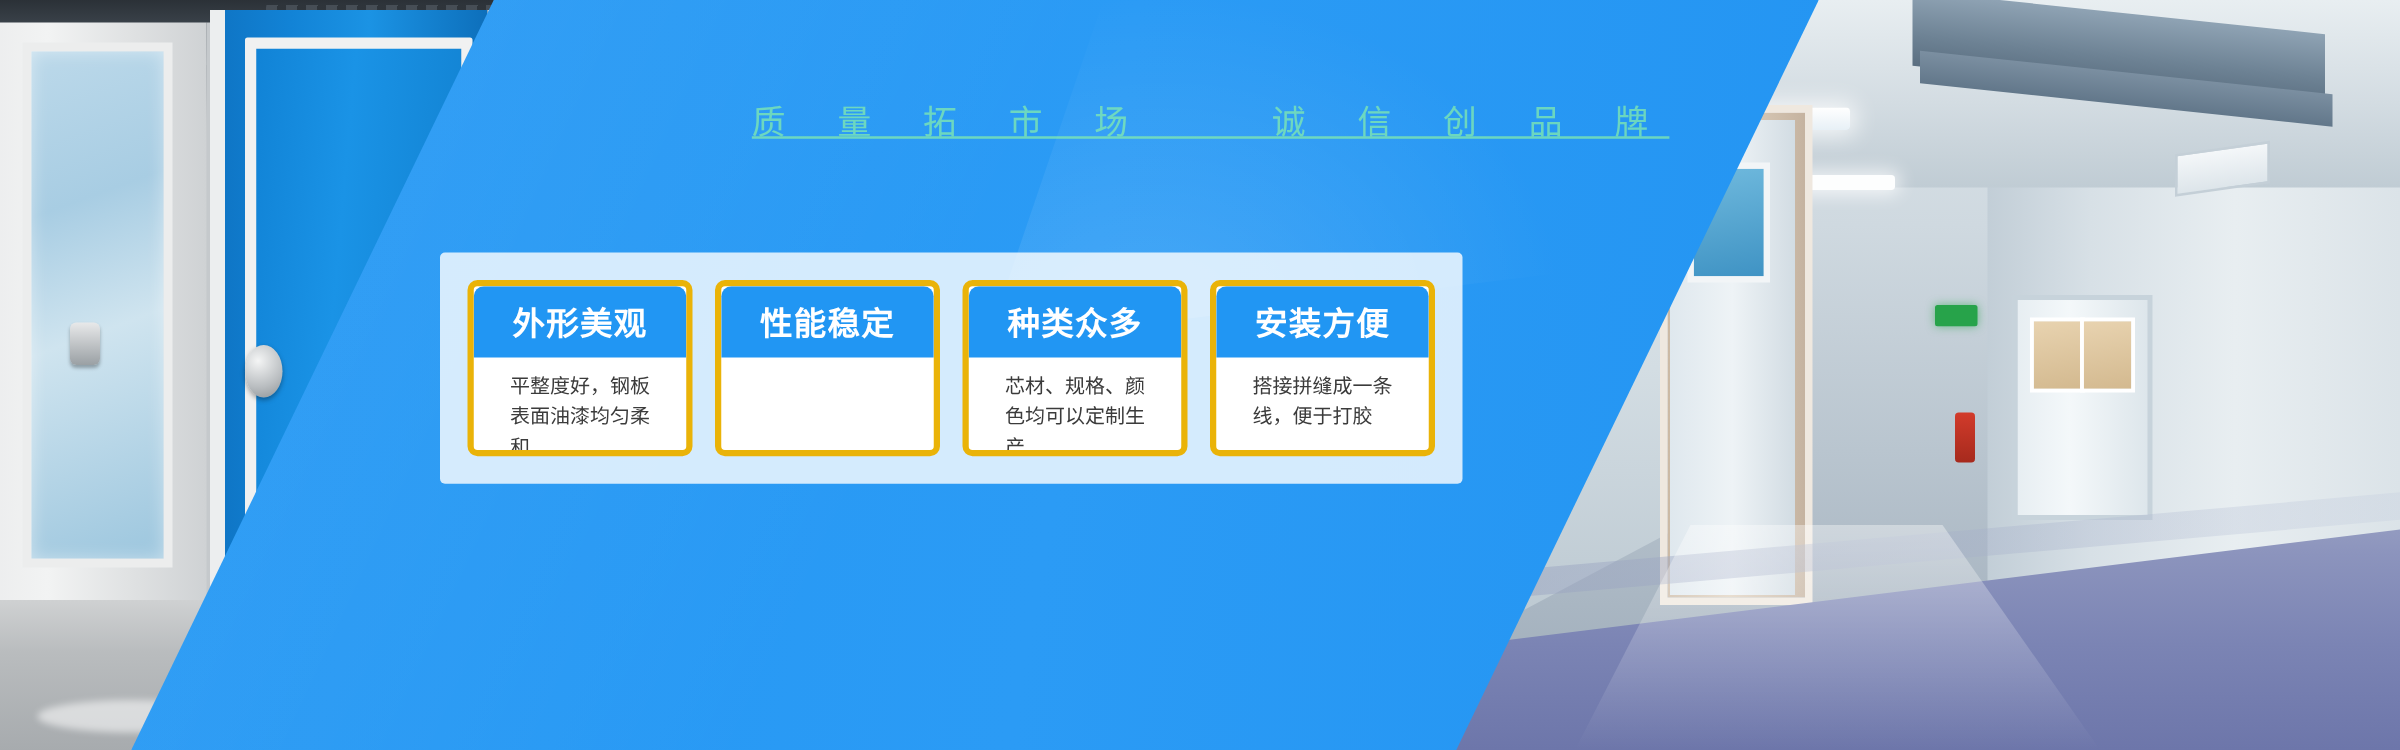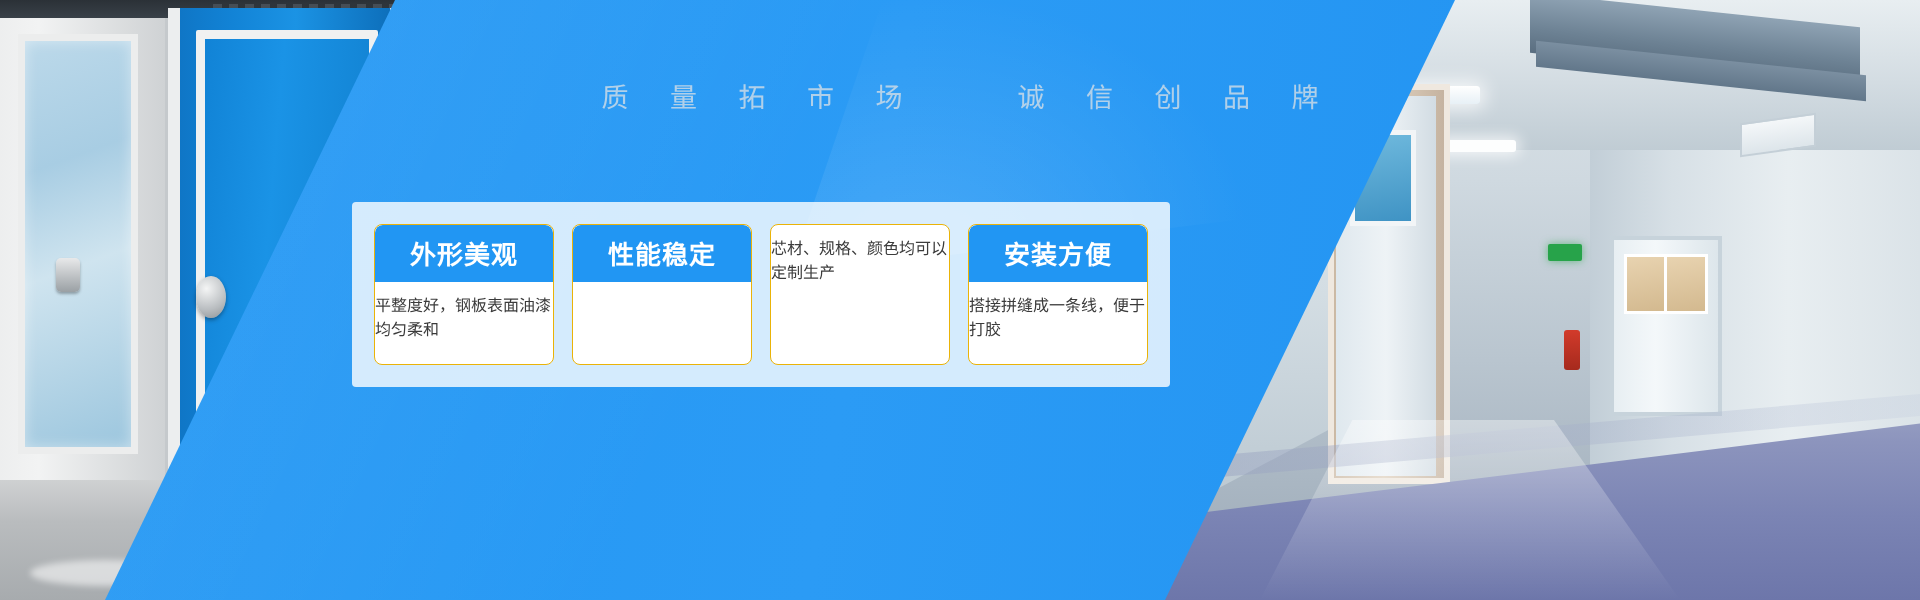--- a/index.html
+++ b/index.html
@@ -208,25 +208,26 @@
 
   
   .text-wrap{
     position:absolute;left:0;top:0;width:1920px;height:600px;
     display:flex;flex-direction:column;align-items:center;
   }
   .subtitle{
     margin-top:76px;
     font-size:27px;
     letter-spacing:17px;
-    color:#e5e5e5;
+    color:#86efac;
     opacity:.72;
     font-weight:400;
     white-space:pre;
     text-indent:17px;
+    text-decoration:underline;
   }
   .headline{
     margin-top:16px;
     font-size:53px;
     font-weight:bold;
     color:#ffffff;
     letter-spacing:3px;
     text-shadow:4px 4px 0 #1a4f9c, 5px 5px 0 rgba(20,60,120,.55);
     white-space:nowrap;
   }
@@ -237,40 +238,40 @@
     width:818px;height:185px;
     background:rgba(255,255,255,.80);
     border-radius:4px;
     padding:22px 18px;
     display:flex;gap:18px;
     justify-content:center;
   }
   .card{
     width:180px;
     background:#ffffff;
-    border:1px solid #eab308;
+    border:5px solid #eab308;
     border-radius:8px;
     overflow:hidden;
     display:flex;flex-direction:column;
   }
   .card-title{
     background:#2196f3;
     color:#ffffff;
     font-size:26px;
     font-weight:bold;
     letter-spacing:1px;
     text-align:center;
     padding:9px 0 11px;
     border-radius:8px 8px 0 0;
   }
   .card-body{
     color:#3b3b3b;
     font-size:16px;
     line-height:1.52;
-    padding:12px 0 14px;
+    padding:12px 29px 14px;
     text-align:left;
     flex:1;
   }
 </style>
 </head>
 <body>
 
 <div class="banner">
 
   <div class="photo-left">
@@ -322,20 +323,21 @@
     <div class="card">
       <div class="card-title">外形美观</div>
       <div class="card-body">平整度好，钢板表面油漆均匀柔和</div>
     </div>
 
     <div class="card">
       <div class="card-title">性能稳定</div>
     </div>
 
     <div class="card">
+      <div class="card-title">种类众多</div>
       <div class="card-body">芯材、规格、颜色均可以定制生产</div>
     </div>
 
     <div class="card">
       <div class="card-title">安装方便</div>
       <div class="card-body">搭接拼缝成一条线，便于打胶</div>
     </div>
 
   </div>
 

